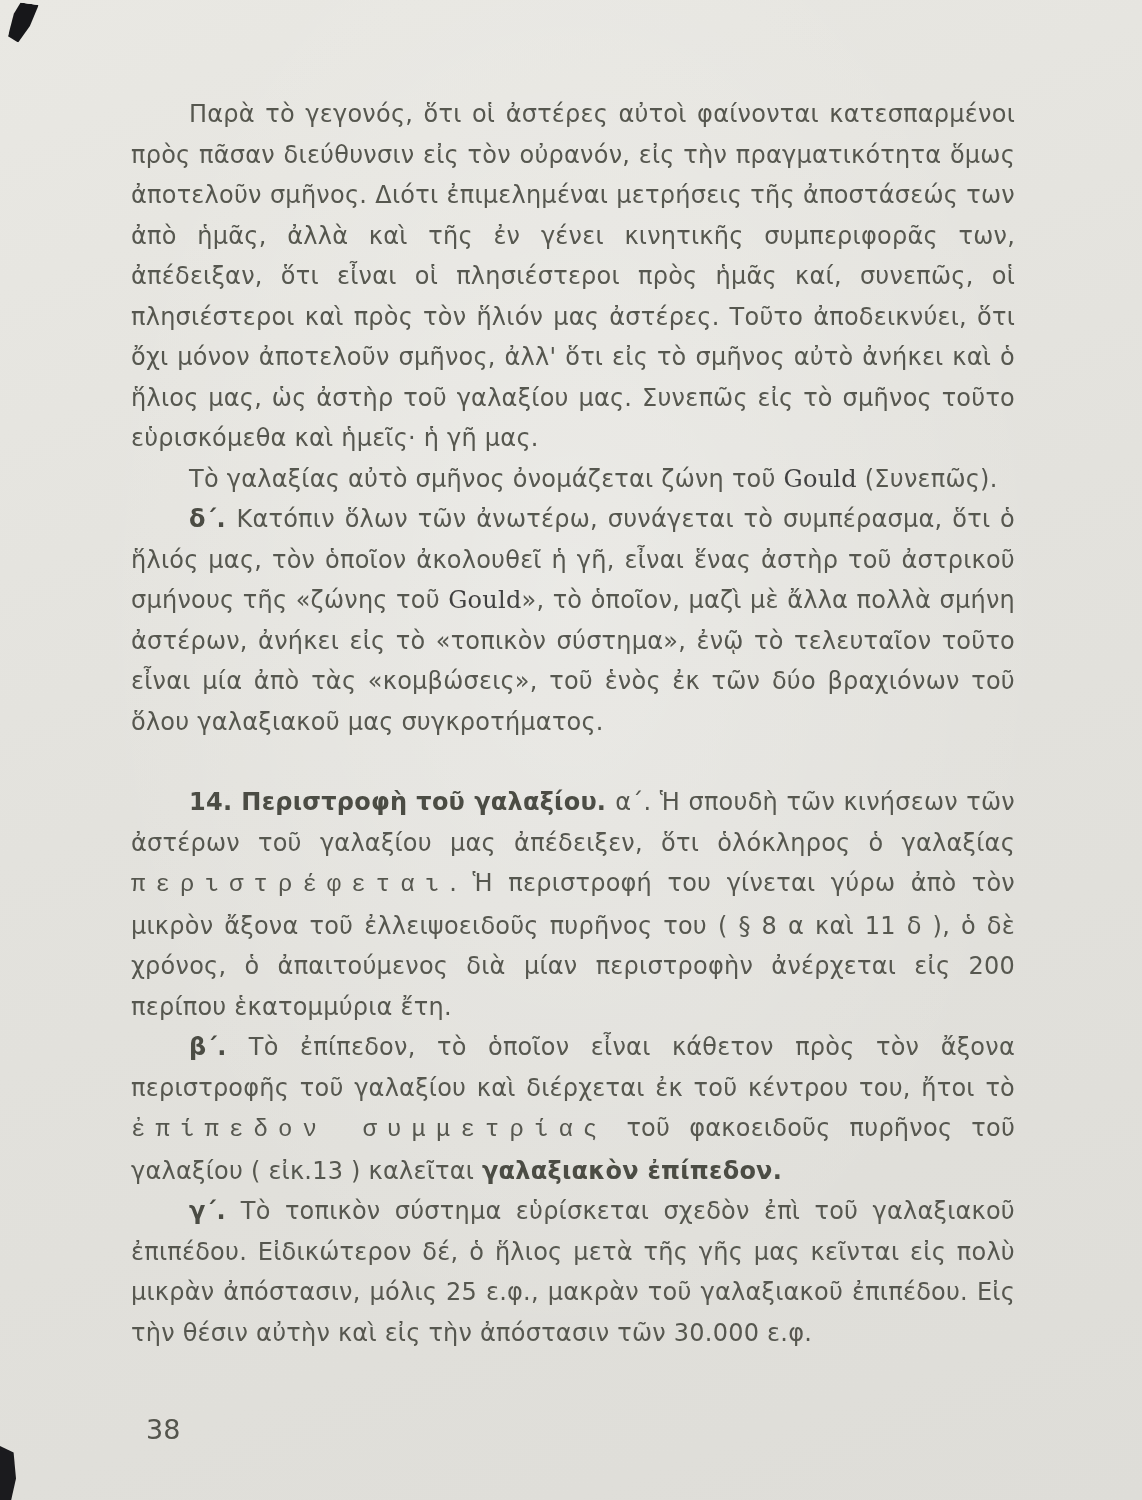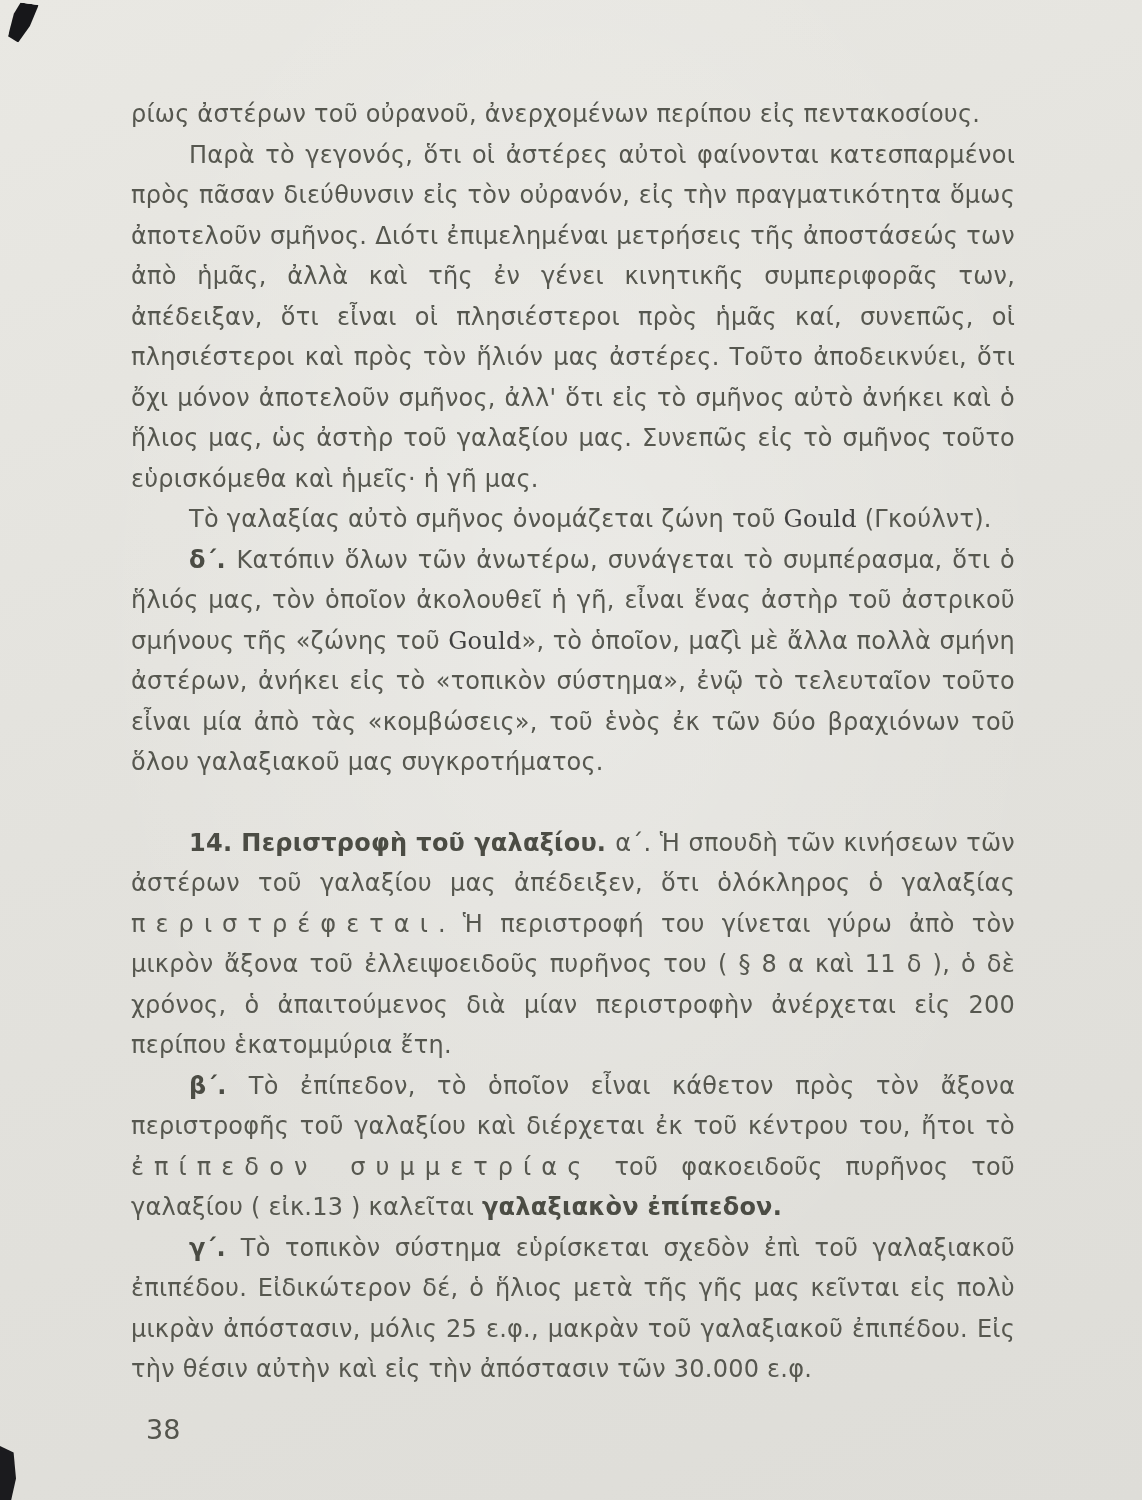--- a/index.html
+++ b/index.html
@@ -56,42 +56,42 @@
   p.section-break {
     margin-top: 40px;
   }
   .seg-normal {}
   .seg-bold {
     font-weight: 700;
     color: #4b4c44;
   }
   .seg-spaced {
     letter-spacing: 0.42em;
+    font-family: Liberation Mono, monospace;
   }
   .seg-latin {
     font-family: "DejaVu Serif", serif;
     color: #404040;
   }
   .page-number {
     position: absolute;
     left: 146px;
     top: 1414px;
     font-size: 27px;
     color: #54554d;
   }
 </style>
 </head>
 <body>
 
 <div class="artifact-top-left"></div>
 <div class="artifact-bottom-left"></div>
 
 <div class="text-block">
-    <p class="para"><span class="seg-normal">ρίως ἀστέρων τοῦ οὐρανοῦ, ἀνερχομένων περίπου εἰς πεντακοσίους.</span></p>
     <p class="para indent"><span class="seg-normal">Παρὰ τὸ γεγονός, ὅτι οἱ ἀστέρες αὐτοὶ φαίνονται κατεσπαρμένοι πρὸς πᾶσαν διεύθυνσιν εἰς τὸν οὐρανόν, εἰς τὴν πραγματικότητα ὅμως ἀποτελοῦν σμῆνος. Διότι ἐπιμελημέναι μετρήσεις τῆς ἀποστάσεώς των ἀπὸ ἡμᾶς, ἀλλὰ καὶ τῆς ἐν γένει κινητικῆς συμπεριφορᾶς των, ἀπέδειξαν, ὅτι εἶναι οἱ πλησιέστεροι πρὸς ἡμᾶς καί, συνεπῶς, οἱ πλησιέστεροι καὶ πρὸς τὸν ἥλιόν μας ἀστέρες. Τοῦτο ἀποδεικνύει, ὅτι ὄχι μόνον ἀποτελοῦν σμῆνος, ἀλλ' ὅτι εἰς τὸ σμῆνος αὐτὸ ἀνήκει καὶ ὁ ἥλιος μας, ὡς ἀστὴρ τοῦ γαλαξίου μας. Συνεπῶς εἰς τὸ σμῆνος τοῦτο εὑρισκόμεθα καὶ ἡμεῖς· ἡ γῆ μας.</span></p>
-    <p class="para indent"><span class="seg-normal">Τὸ γαλαξίας αὐτὸ σμῆνος ὀνομάζεται ζώνη τοῦ </span><span class="seg-latin">Gould</span><span class="seg-normal"> (Γκούλντ).</span></p>
+    <p class="para indent"><span class="seg-normal">Τὸ γαλαξίας αὐτὸ σμῆνος ὀνομάζεται ζώνη τοῦ </span><span class="seg-latin">Gould</span><span class="seg-normal"> (Συνεπῶς).</span></p>
     <p class="para indent"><span class="seg-bold">δ΄. </span><span class="seg-normal">Κατόπιν ὅλων τῶν ἀνωτέρω, συνάγεται τὸ συμπέρασμα, ὅτι ὁ ἥλιός μας, τὸν ὁποῖον ἀκολουθεῖ ἡ γῆ, εἶναι ἕνας ἀστὴρ τοῦ ἀστρικοῦ σμήνους τῆς «ζώνης τοῦ </span><span class="seg-latin">Gould</span><span class="seg-normal">», τὸ ὁποῖον, μαζὶ μὲ ἄλλα πολλὰ σμήνη ἀστέρων, ἀνήκει εἰς τὸ «τοπικὸν σύστημα», ἐνῷ τὸ τελευταῖον τοῦτο εἶναι μία ἀπὸ τὰς «κομβώσεις», τοῦ ἑνὸς ἐκ τῶν δύο βραχιόνων τοῦ ὅλου γαλαξιακοῦ μας συγκροτήματος.</span></p>
     <p class="para indent section-break"><span class="seg-bold">14. Περιστροφὴ τοῦ γαλαξίου. </span><span class="seg-normal">α΄. Ἡ σπουδὴ τῶν κινήσεων τῶν ἀστέρων τοῦ γαλαξίου μας ἀπέδειξεν, ὅτι ὁλόκληρος ὁ γαλαξίας </span><span class="seg-spaced">περιστρέφεται</span><span class="seg-normal">. Ἡ περιστροφή του γίνεται γύρω ἀπὸ τὸν μικρὸν ἄξονα τοῦ ἐλλειψοειδοῦς πυρῆνος του ( § 8 α καὶ 11 δ ), ὁ δὲ χρόνος, ὁ ἀπαιτούμενος διὰ μίαν περιστροφὴν ἀνέρχεται εἰς 200 περίπου ἑκατομμύρια ἔτη.</span></p>
     <p class="para indent"><span class="seg-bold">β΄. </span><span class="seg-normal">Τὸ ἐπίπεδον, τὸ ὁποῖον εἶναι κάθετον πρὸς τὸν ἄξονα περιστροφῆς τοῦ γαλαξίου καὶ διέρχεται ἐκ τοῦ κέντρου του, ἤτοι τὸ </span><span class="seg-spaced">ἐπίπεδον συμμετρίας</span><span class="seg-normal"> τοῦ φακοειδοῦς πυρῆνος τοῦ γαλαξίου ( εἰκ.13 ) καλεῖται </span><span class="seg-bold">γαλαξιακὸν ἐπίπεδον.</span></p>
     <p class="para indent"><span class="seg-bold">γ΄. </span><span class="seg-normal">Τὸ τοπικὸν σύστημα εὑρίσκεται σχεδὸν ἐπὶ τοῦ γαλαξιακοῦ ἐπιπέδου. Εἰδικώτερον δέ, ὁ ἥλιος μετὰ τῆς γῆς μας κεῖνται εἰς πολὺ μικρὰν ἀπόστασιν, μόλις 25 ε.φ., μακρὰν τοῦ γαλαξιακοῦ ἐπιπέδου. Εἰς τὴν θέσιν αὐτὴν καὶ εἰς τὴν ἀπόστασιν τῶν 30.000 ε.φ.</span></p>
   </div>
 
 <div class="page-number">38</div>
 
 </body></html>

